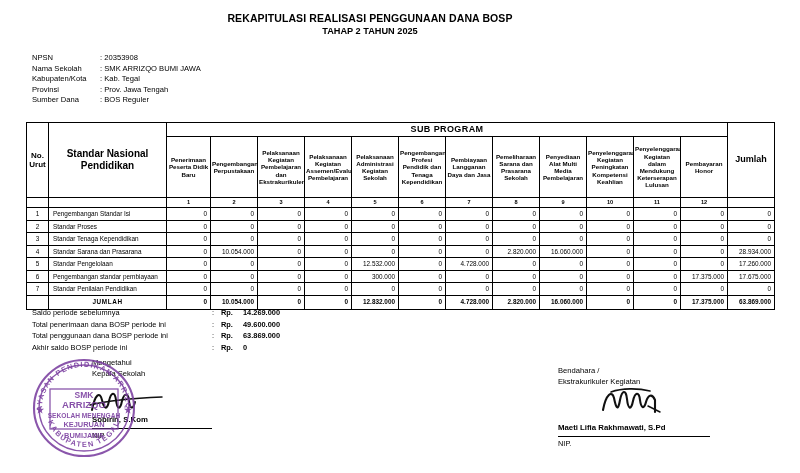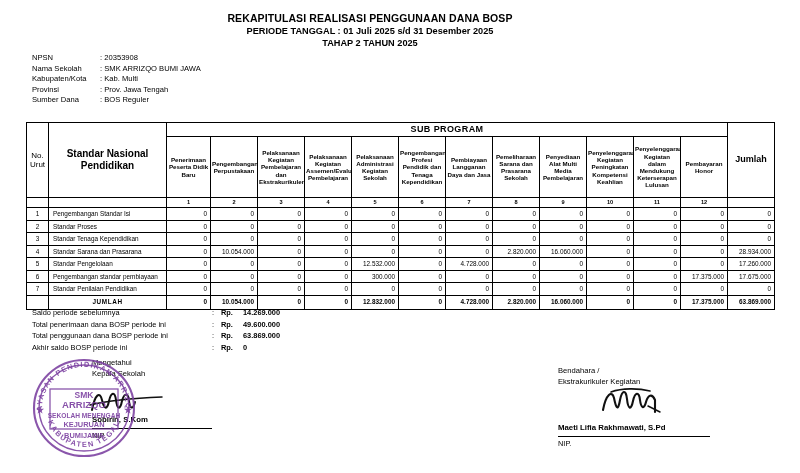--- a/index.html
+++ b/index.html
@@ -83,21 +83,21 @@
     overflow: hidden;
   }
   #main-table th.subprogram-head {
     font-size: 9px;
     font-weight: bold;
     letter-spacing: 0.4px;
     height: 13px;
   }
   #main-table th.no-urut {
     font-size: 8px;
-    font-weight: normal;
+    font-weight: bold;
     line-height: 9.5px;
   }
   #main-table th.snp {
     font-size: 10px;
     font-weight: bold;
     line-height: 12px;
     margin-top: 8px;
   }
   #main-table th.jumlah-head {
     font-size: 9px;
@@ -191,36 +191,35 @@
   
   .scribble { position: absolute; pointer-events: none; }
   #scribble-left { top: 388px; left: 88px; }
   #scribble-right { top: 386px; left: 598px; }
 </style>
 </head>
 <body>
 
 <div id="title-block">
   <div class="t1">REKAPITULASI REALISASI PENGGUNAAN DANA BOSP</div>
-  <div class="t2">PERIODE TANGGAL : 01 Juli 2025 s/d 31 Desember 2025</div>
   <div class="t3">TAHAP 2 TAHUN 2025</div>
 </div>
 
 <div id="identity">
     <div class="row">
       <span class="lbl">NPSN</span>
       <span class="val">20353908</span>
     </div>
     <div class="row">
       <span class="lbl">Nama Sekolah</span>
       <span class="val">SMK ARRIZQO BUMI JAWA</span>
     </div>
     <div class="row">
       <span class="lbl">Kabupaten/Kota</span>
-      <span class="val">Kab. Multi</span>
+      <span class="val">Kab. Tegal</span>
     </div>
     <div class="row">
       <span class="lbl">Provinsi</span>
       <span class="val">Prov. Jawa Tengah</span>
     </div>
     <div class="row">
       <span class="lbl">Sumber Dana</span>
       <span class="val">BOS Reguler</span>
     </div>
   </div>

